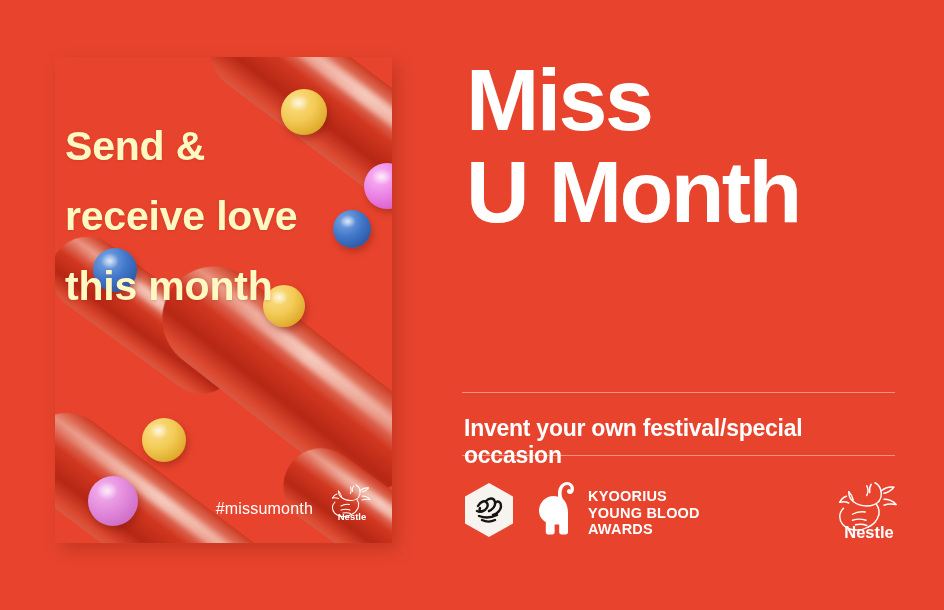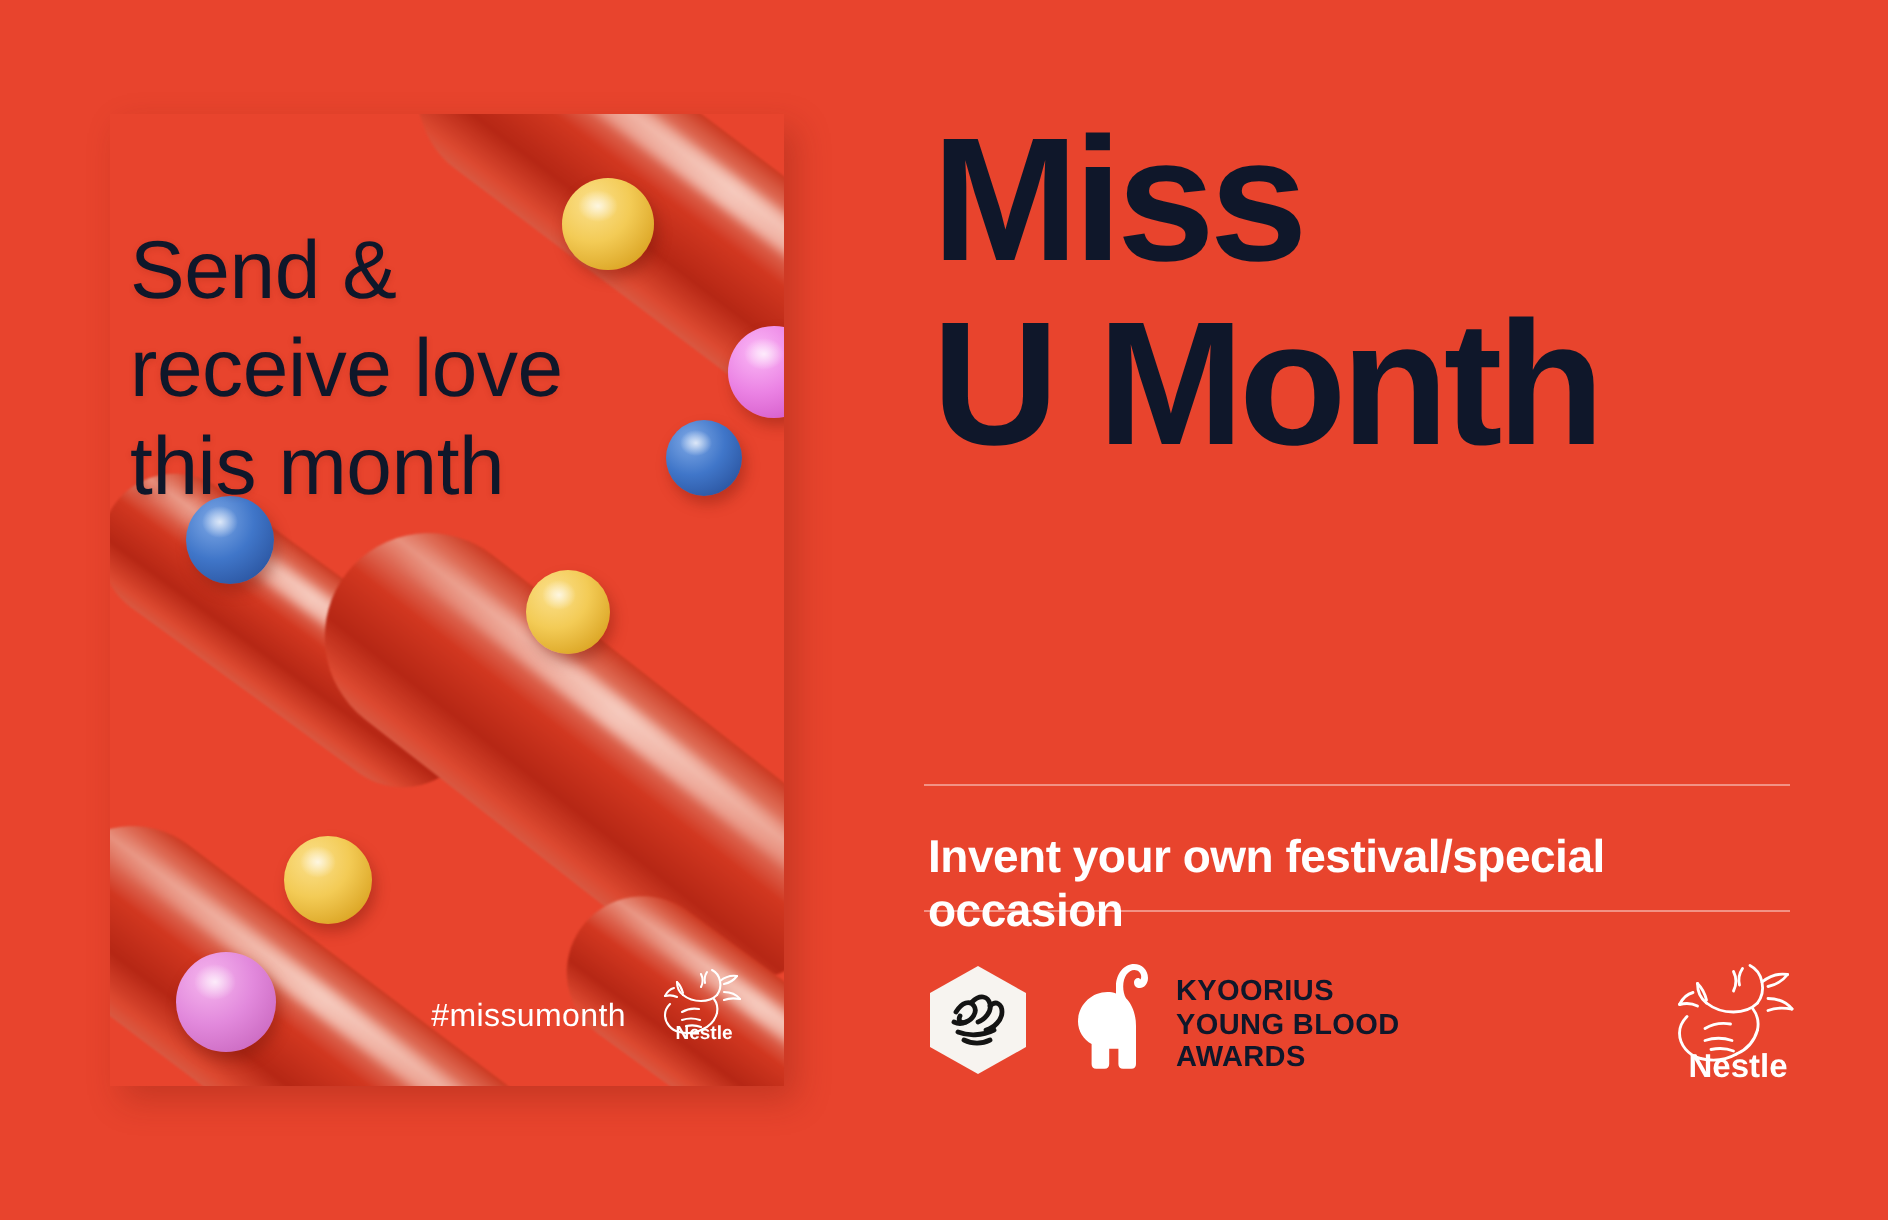--- a/index.html
+++ b/index.html
@@ -140,24 +140,24 @@
   #ball-left-blue    { left: 38px;  top: 191px; width: 44px; height: 44px; }
   #ball-center-yellow{ left: 208px; top: 228px; width: 42px; height: 42px; }
   #ball-low-yellow   { left: 87px;  top: 361px; width: 44px; height: 44px; }
   #ball-low-orchid   { left: 33px;  top: 419px; width: 50px; height: 50px; }
 
   .poster-headline {
     position: absolute;
     left: 10px;
     top: 54px;
     width: 350px;
-    color: #0f172a;
+    color: #fef9c3;
     font-size: 41px;
-    line-height: 49px;
-    font-weight: 400;
+    line-height: 70px;
+    font-weight: 700;
     letter-spacing: -0.2px;
     white-space: pre-line;
     text-shadow: 0 1px 3px rgba(120,25,12,.18);
   }
 
   .poster-footer {
     position: absolute;
     left: 0;
     right: 14px;
     bottom: 22px;
@@ -175,21 +175,21 @@
     margin-left: 40px;
   }
   .poster-nestle { width: 52px; height: 40px; display: block; }
 
   
   .headline {
     position: absolute;
     left: 466px;
     top: 54px;
     width: 450px;
-    color: #0f172a;
+    color: #ffffff;
     font-size: 88px;
     line-height: 92px;
     font-weight: 700;
     letter-spacing: -2.6px;
     white-space: pre-line;
   }
 
   .rule {
     position: absolute;
     left: 462px;
@@ -226,21 +226,21 @@
   }
   .kyoorius-lockup {
     position: absolute;
     left: 68px; top: 2px;
     display: flex;
     align-items: center;
     gap: 10px;
   }
   .elephant { width: 50px; height: 58px; display: block; }
   .kyoorius-text {
-    color: #0f172a;
+    color: #ffffff;
     font-size: 14.5px;
     font-weight: 700;
     line-height: 16.5px;
     letter-spacing: .2px;
     white-space: pre-line;
     padding-top: 8px;
   }
   .nestle-main {
     position: absolute;
     right: -8px;

